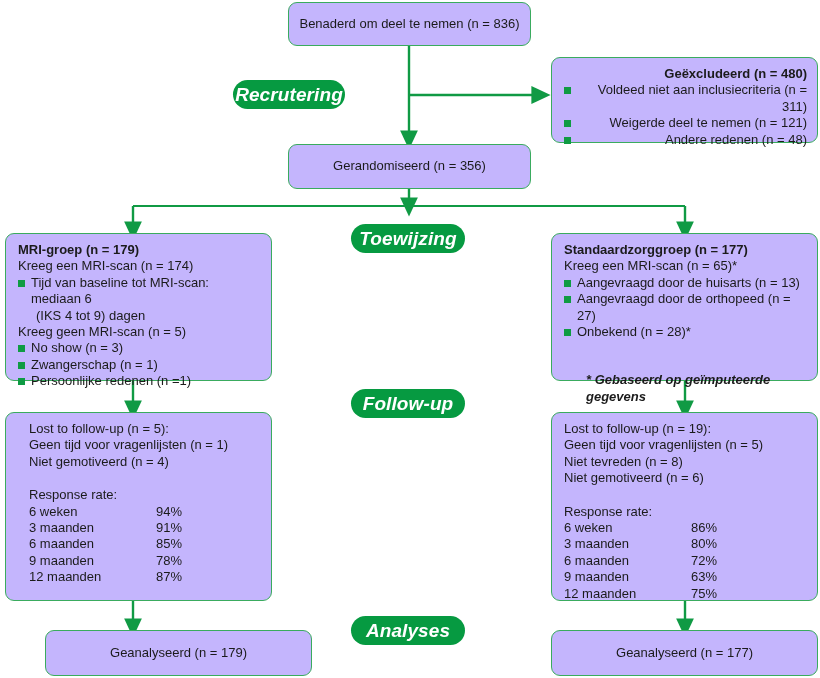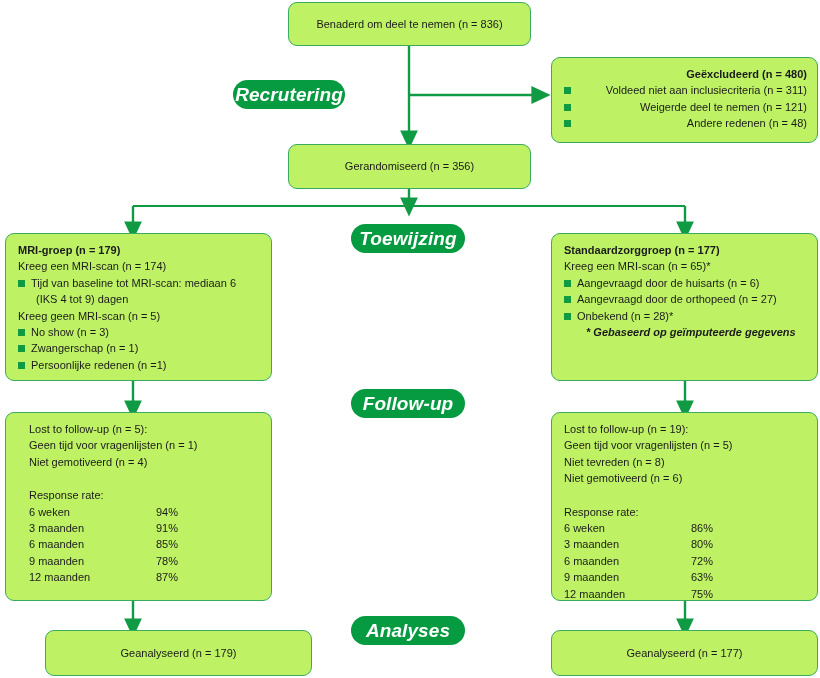--- a/index.html
+++ b/index.html
@@ -23,24 +23,24 @@
     position: absolute;
     left: 0;
     top: 0;
     width: 820px;
     height: 678px;
     pointer-events: none;
   }
   .node {
     position: absolute;
     box-sizing: border-box;
-    background: #bef264;
+    background: #c4b5fd;
     border: 1.6px solid #3aab5e;
     border-radius: 9px;
-    font-size: 11px;
+    font-size: 13px;
     line-height: 16.4px;
     color: #1b1b1b;
     z-index: 2;
   }
   .node.centered {
     display: flex;
     align-items: center;
     justify-content: center;
     text-align: center;
   }
@@ -79,20 +79,21 @@
     display: block;
   }
   .li .cont {
     display: block;
     padding-left: 5px;
   }
   .note {
     font-style: italic;
     font-weight: bold;
     padding-left: 22px;
+    margin-top: 32px;
   }
   .spacer {
     height: 17px;
   }
   .rr-row {
     display: flex;
   }
   .rr-row .lbl {
     width: 127px;
     flex: none;
@@ -187,21 +188,21 @@
       <span class="bullet"></span>
       <span>Persoonlijke redenen (n =1)</span>
     </div>
   </div>
 
   <div class="node padded" style="left:551px; top:233px; width:267px; height:148px;">
     <div class="hdr">Standaardzorggroep (n = 177)</div>
     <div>Kreeg een MRI-scan (n = 65)*</div>
     <div class="li">
       <span class="bullet"></span>
-      <span>Aangevraagd door de huisarts (n = 6)</span>
+      <span>Aangevraagd door de huisarts (n = 13)</span>
     </div>
     <div class="li">
       <span class="bullet"></span>
       <span>Aangevraagd door de orthopeed (n = 27)</span>
     </div>
     <div class="li">
       <span class="bullet"></span>
       <span>Onbekend (n = 28)*</span>
     </div>
     <div class="note">* Gebaseerd op geïmputeerde gegevens</div>

